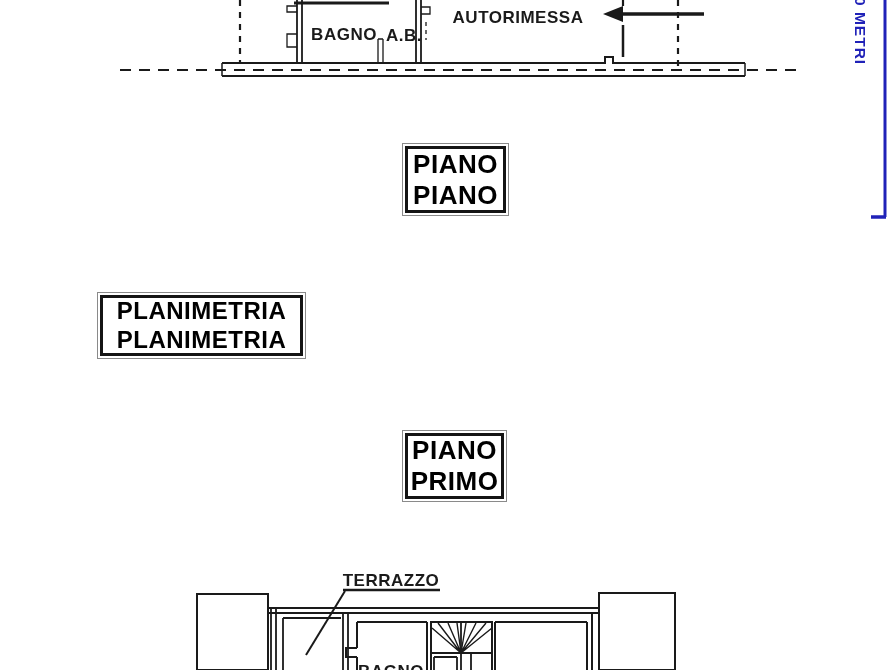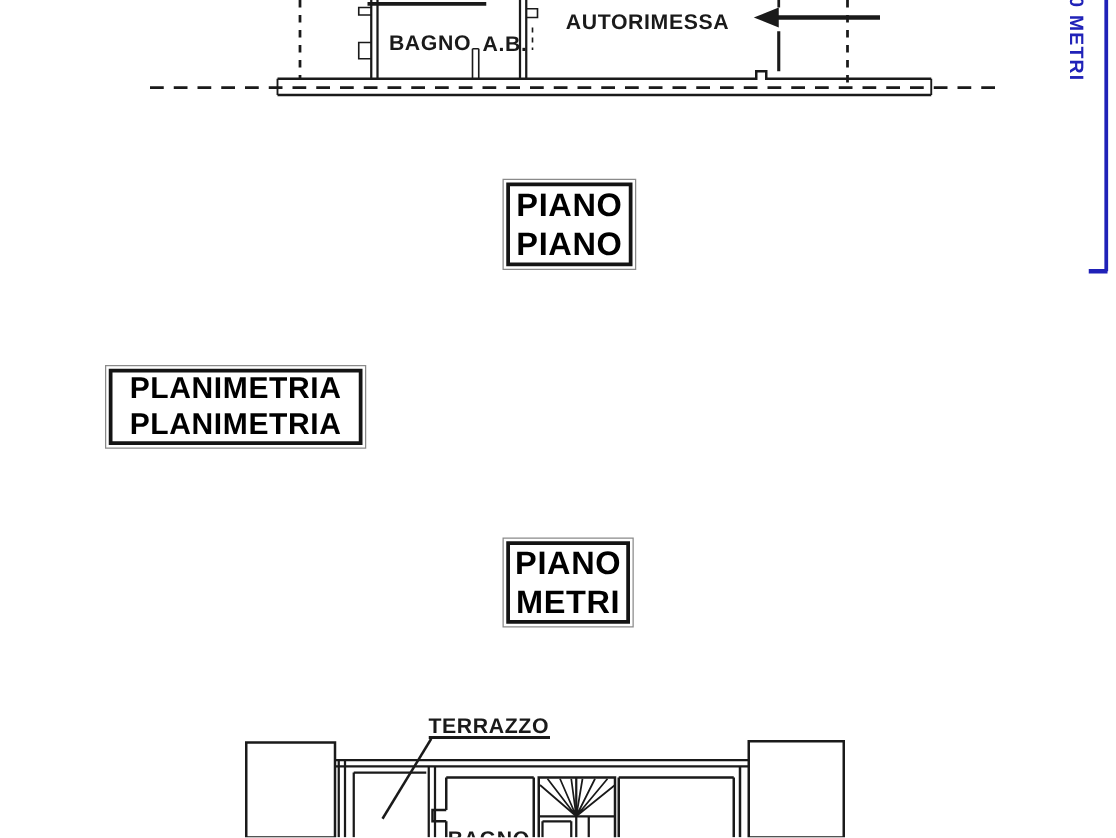--- a/index.html
+++ b/index.html
@@ -26,21 +26,21 @@
   }
   .caption-box .inner {
     box-sizing:border-box; width:100%; height:100%;
     border:3px solid #141414;
     display:flex; flex-direction:column; align-items:center; justify-content:center;
     font-weight:bold; color:#000000; line-height:1.18; letter-spacing:0.5px;
     white-space:nowrap;
   }
   #box-piano-terra { left:402px; top:143px; width:107px; height:73px; }
   #box-piano-terra .inner, #box-piano-primo .inner { font-size:26px; }
-  #box-planimetria { left:84px;  top:292px; width:209px; height:67px;text-align:center; }
+  #box-planimetria { left:97px;  top:292px; width:209px; height:67px;text-align:center; }
   #box-planimetria .inner { font-size:24px; }
   #box-piano-primo { left:402px; top:430px; width:105px; height:72px; }
 
   #scale-text {
     position:absolute; left:851px; top:-3px;
     writing-mode:vertical-rl;
     color:var(--blue); font-weight:bold; font-size:15.5px; letter-spacing:1px;
     white-space:nowrap;
   }
 </style>
@@ -128,17 +128,17 @@
   <div id="box-planimetria" class="caption-box">
     <div class="inner">
       <span>PLANIMETRIA</span>
       <span>PLANIMETRIA</span>
     </div>
   </div>
 
   <div id="box-piano-primo" class="caption-box">
     <div class="inner">
       <span>PIANO</span>
-      <span>METRI</span>
+      <span>PRIMO</span>
     </div>
   </div>
 
 </div>
 
 </body></html>

